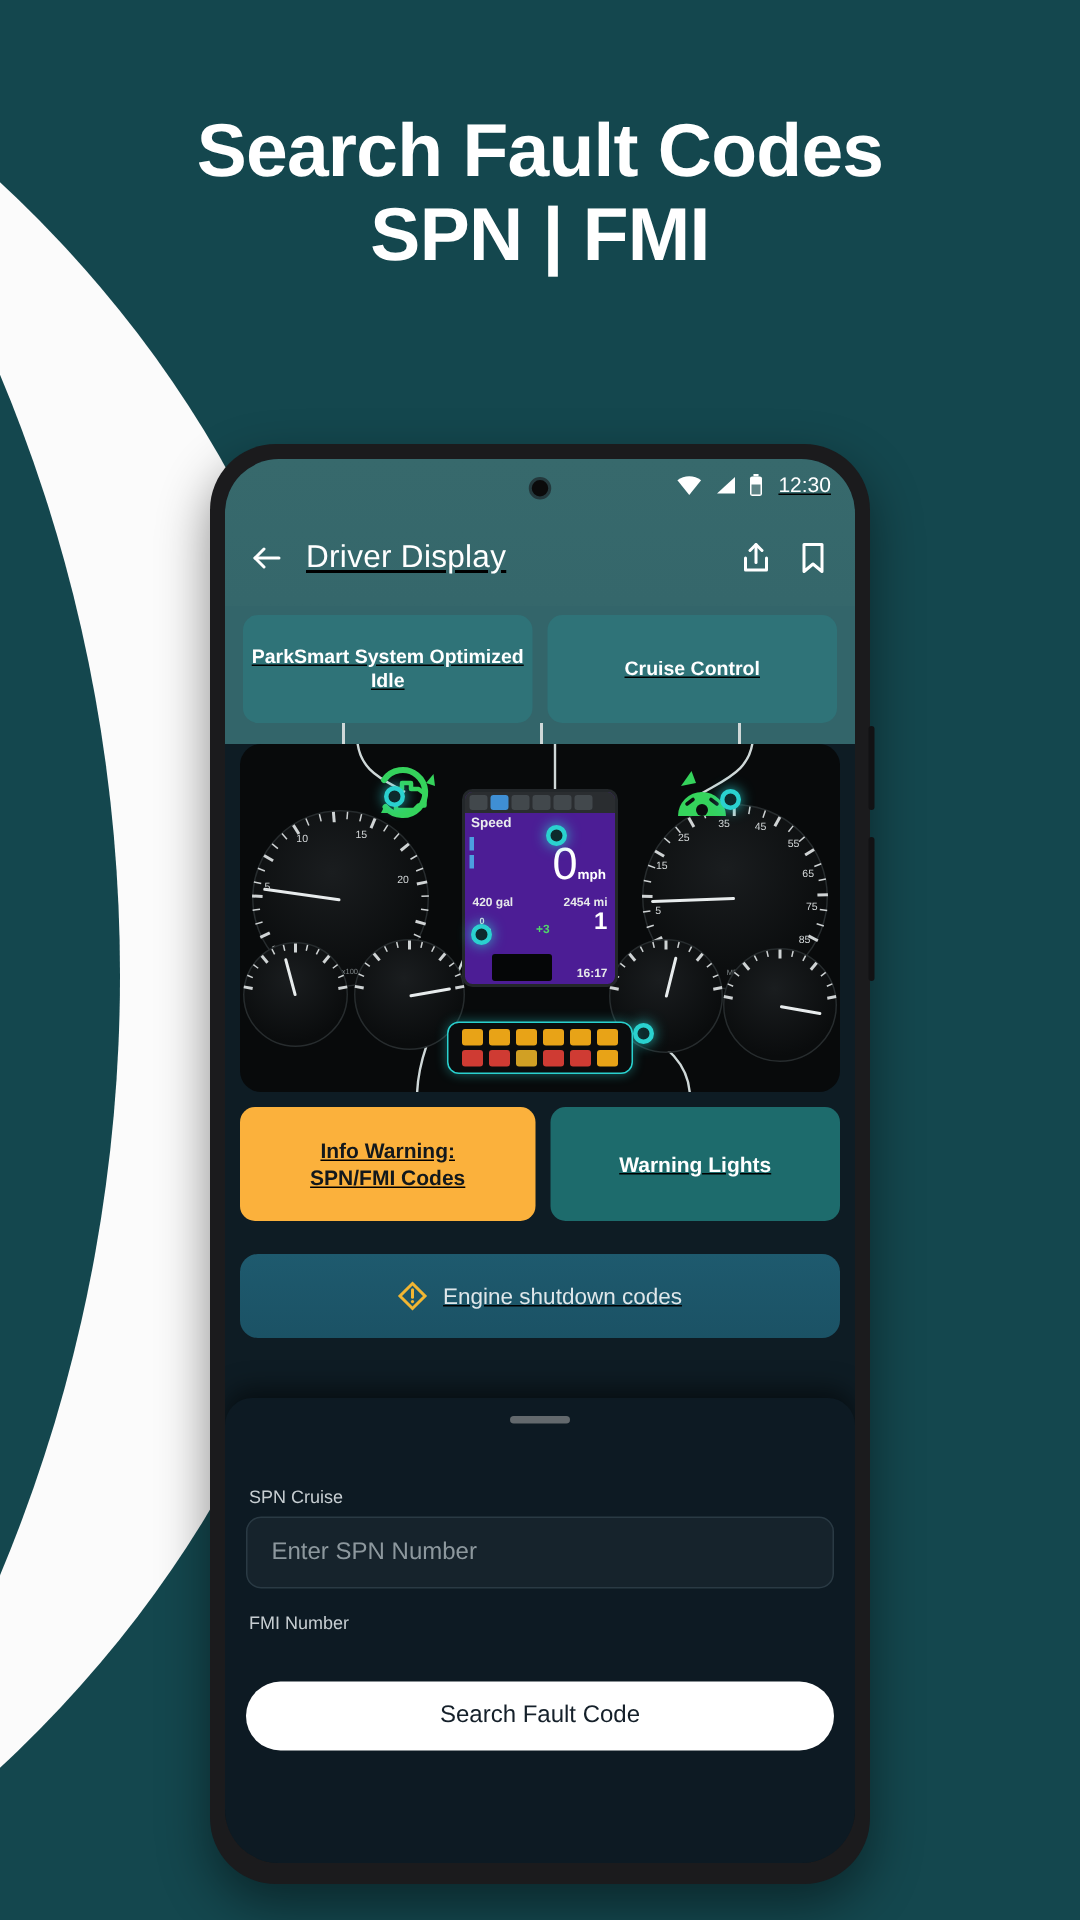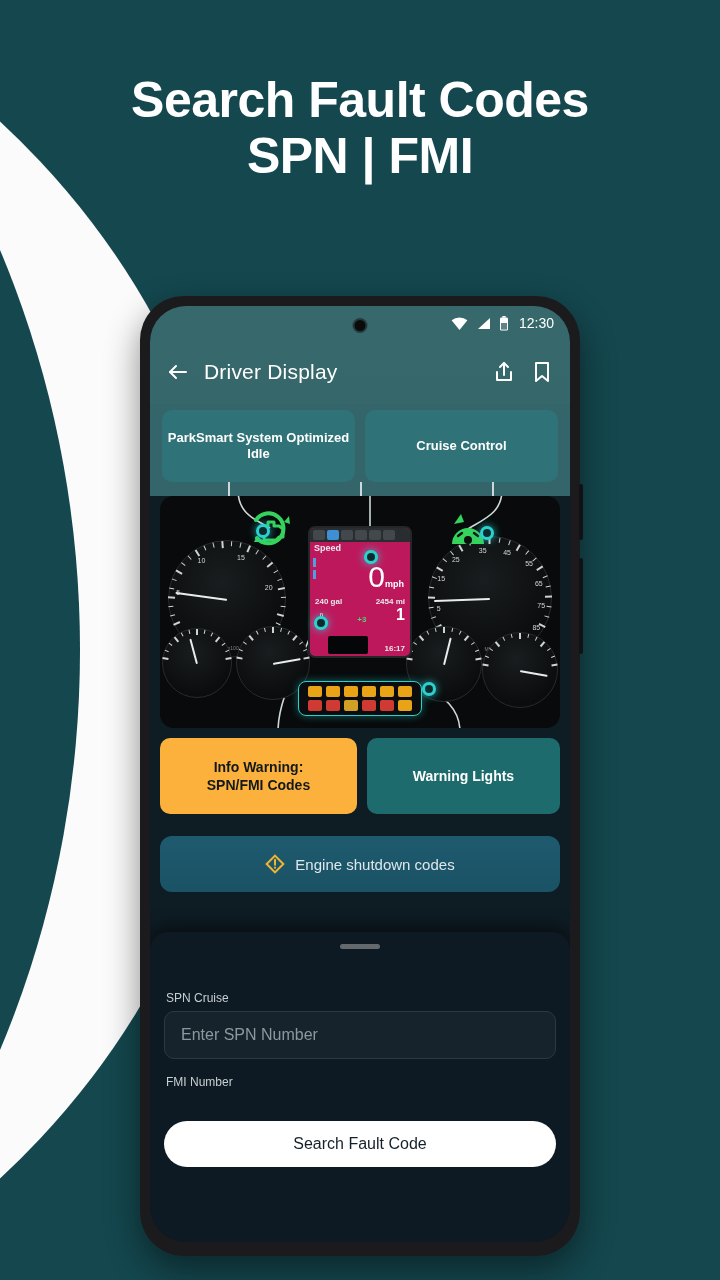--- a/index.html
+++ b/index.html
@@ -64,20 +64,21 @@
   #phone-btn-2 {
     position:absolute; right:-3px; top:262px;
     width:4px; height:96px; background:#121214; border-radius:2px;
   }
   #screen {
     position:relative;
     width:420px; height:936px;
     background:#0e1c24;
     border-radius:36px;
     overflow:hidden;
+    text-decoration:underline;
   }
 
   
   #app-top {
     background:linear-gradient(180deg,#37696c 0%,#33656a 100%);
     padding:0;
     position:relative;
   }
   #statusbar {
     height:34px;
@@ -143,21 +144,21 @@
   }
   .tick { position:absolute; left:50%; top:0; width:1px; background:#cfd3d4; transform-origin:50% 0; }
   .needle { position:absolute; left:50%; top:50%; height:2px; background:#e8eced; transform-origin:0 50%; border-radius:1px; }
   .gnum { position:absolute; color:#d3d7d8; font-size:7px; font-family:"Liberation Sans",sans-serif; transform:translate(-50%,-50%); }
   .glabel { position:absolute; color:#7d8587; font-size:5px; transform:translate(-50%,-50%); }
 
   
   #mfd {
     position:absolute; left:50%; top:30px; transform:translateX(-50%);
     width:104px; height:132px;
-    background:#be185d; border:2px solid #23272a; border-radius:7px;
+    background:#4c1d95; border:2px solid #23272a; border-radius:7px;
     overflow:hidden;
   }
   #mfd-bar { height:14px; background:#2a2d30; display:flex; align-items:center; gap:2px; padding:0 3px; }
   .mfd-ic { width:12px; height:10px; border-radius:2px; background:#42484c; }
   .mfd-ic.on { background:#3f8fd4; }
   #mfd-speedlbl { color:#e9ecee; font-size:9px; font-weight:700; padding:1px 0 0 4px; }
   #mfd-big { text-align:right; padding-right:6px; margin-top:10px; color:#fff; }
   #mfd-big .v { font-size:30px; font-weight:400; line-height:.9; }
   #mfd-big .u { font-size:9px; font-weight:700; }
   #mfd-row { display:flex; justify-content:space-between; padding:6px 5px 0 5px; color:#e6e9ea; font-size:8px; font-weight:700; }
@@ -473,21 +474,21 @@
             <div class="mfd-ic"></div>
             <div class="mfd-ic"></div>
           </div>
           <div id="mfd-speedlbl">Speed</div>
           <div class="mfd-lvl" style="top:30px;height:9px;"></div>
           <div class="mfd-lvl" style="top:42px;height:9px;"></div>
           <div id="mfd-big">
             <span class="v">0</span><span class="u">mph</span>
           </div>
           <div id="mfd-row">
-            <span>240 gal</span>
+            <span>420 gal</span>
             <span>2454 mi</span>
           </div>
           <div id="mfd-row2">
             <div class="small">
               <span>0</span><br>
               <span>mph</span>
             </div>
             <span class="grn">+3</span>
             <span class="gear">1</span>
           </div>

